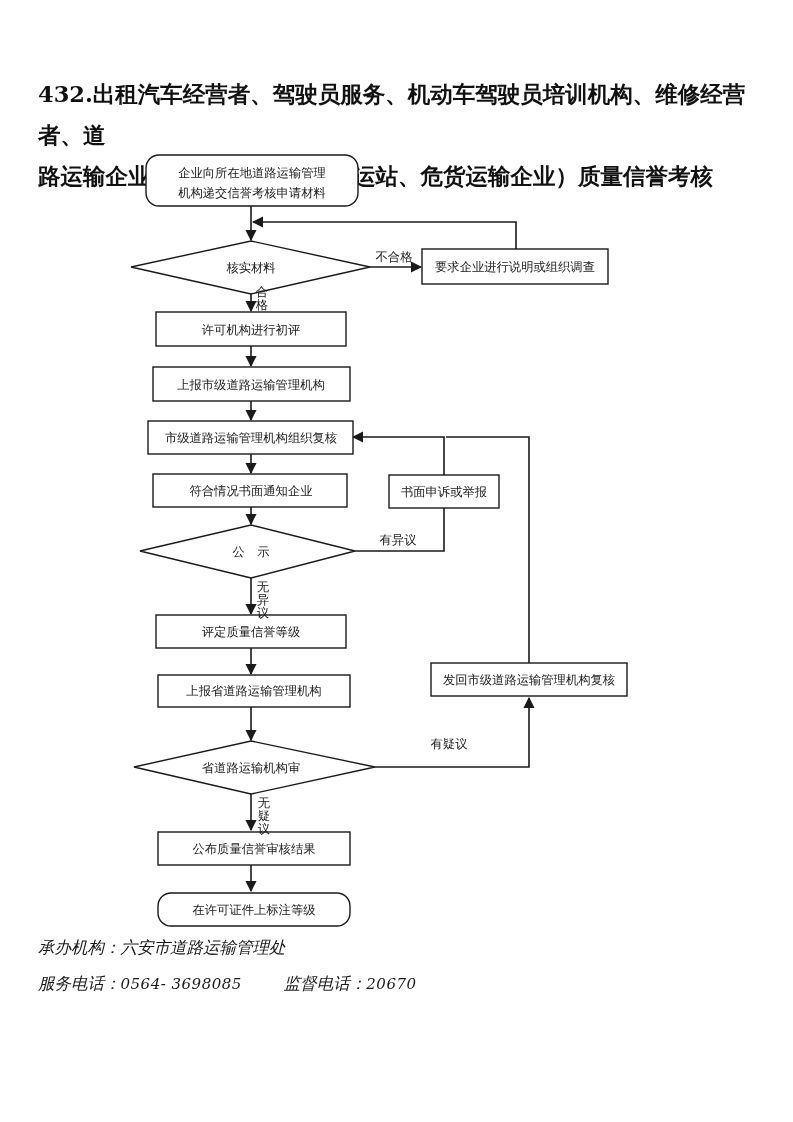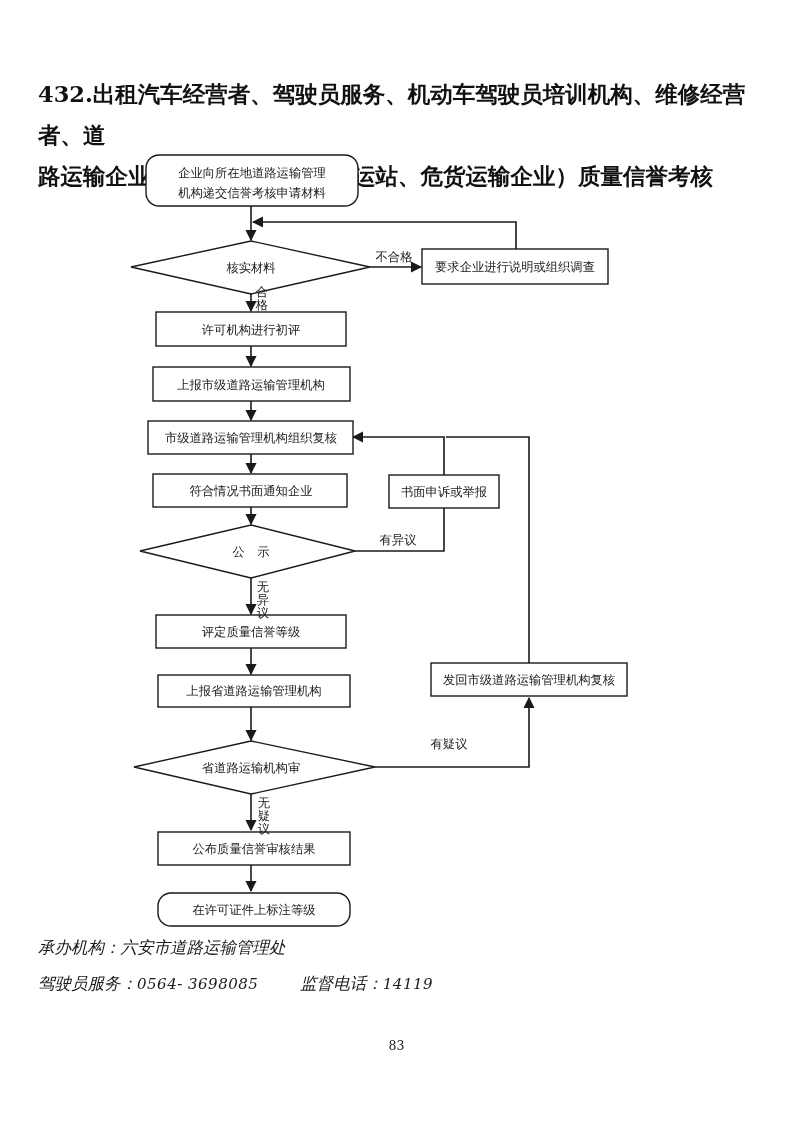--- a/index.html
+++ b/index.html
@@ -252,18 +252,17 @@
       <text class="edge-label" x="449" y="596">有疑议</text>
 
       <text class="edge-label-v" x="264" y="659">无</text>
       <text class="edge-label-v" x="264" y="672">疑</text>
       <text class="edge-label-v" x="264" y="685">议</text>
     </svg>
   </div>
 
   <div class="footer-block">
     <div class="footer-line"><span>承办机构：</span><span>六安市道路运输管理处</span></div>
-    <div class="footer-line"><span>驾驶员服务：</span><span class="tel-num">0564- 3698085</span><span class="gap"></span><span>监督电话：</span><span class="tel-num">14119</span></div>
+    <div class="footer-line"><span>服务电话：</span><span class="tel-num">0564- 3698085</span><span class="gap"></span><span>监督电话：</span><span class="tel-num">20670</span></div>
   </div>
 
-  <div class="page-number">83</div>
 
 </div>
 
 </body></html>

